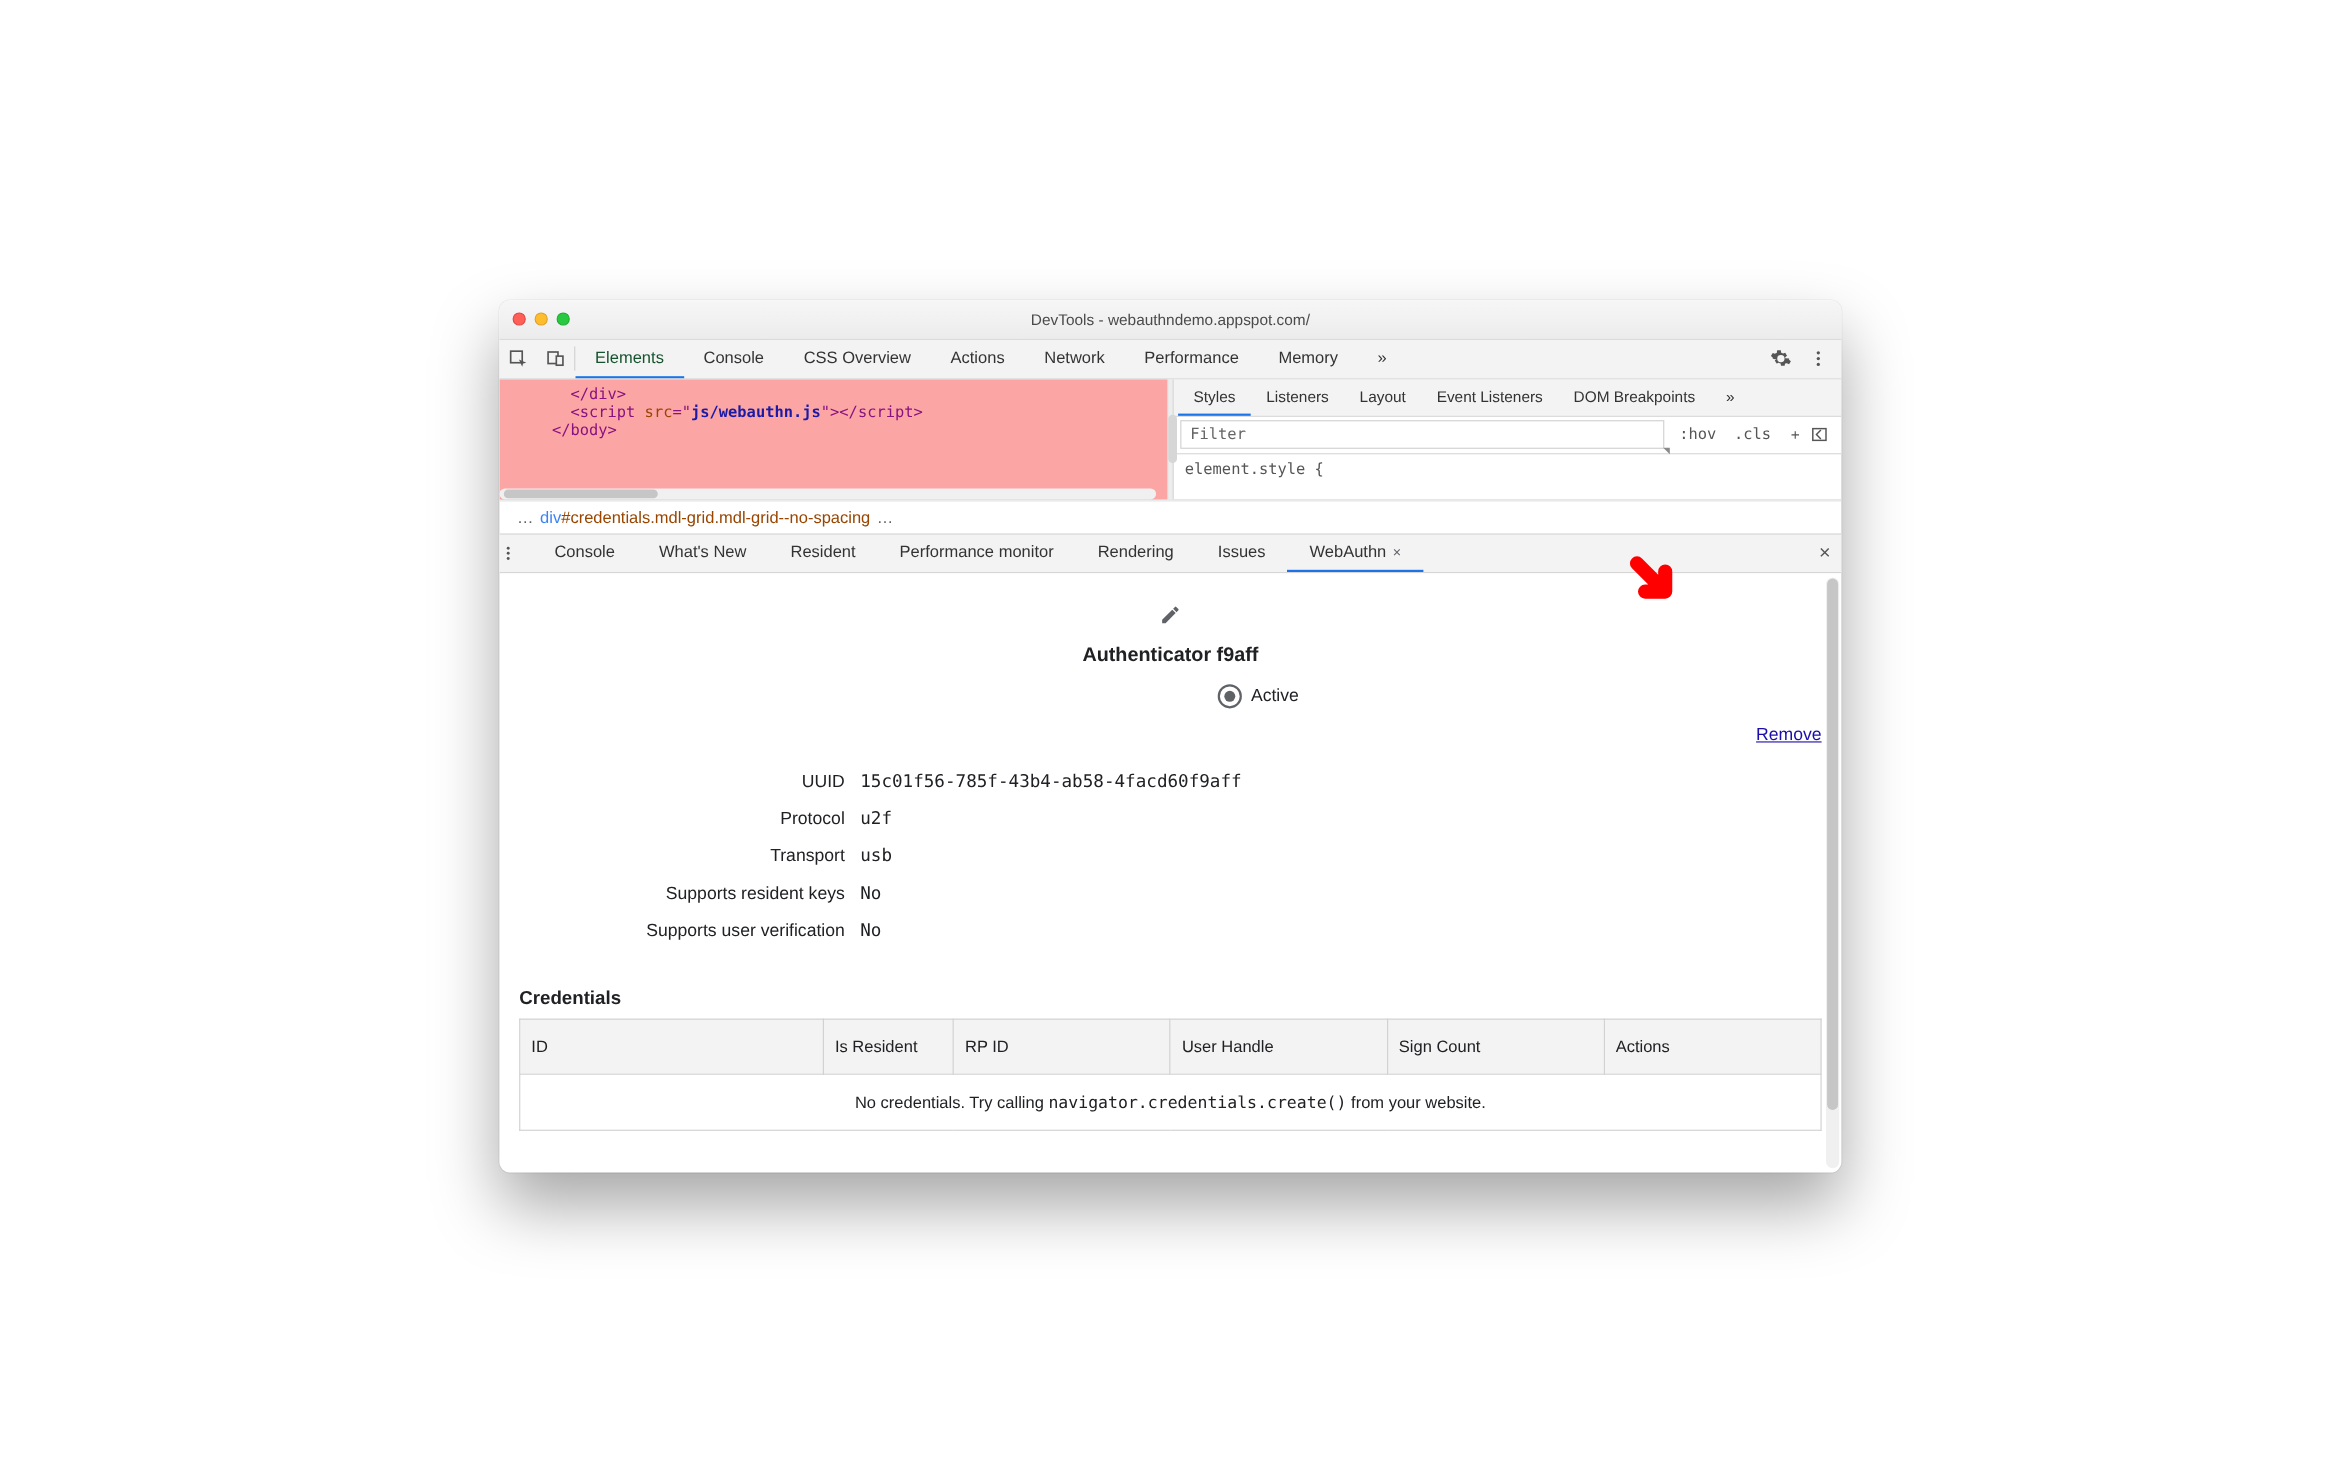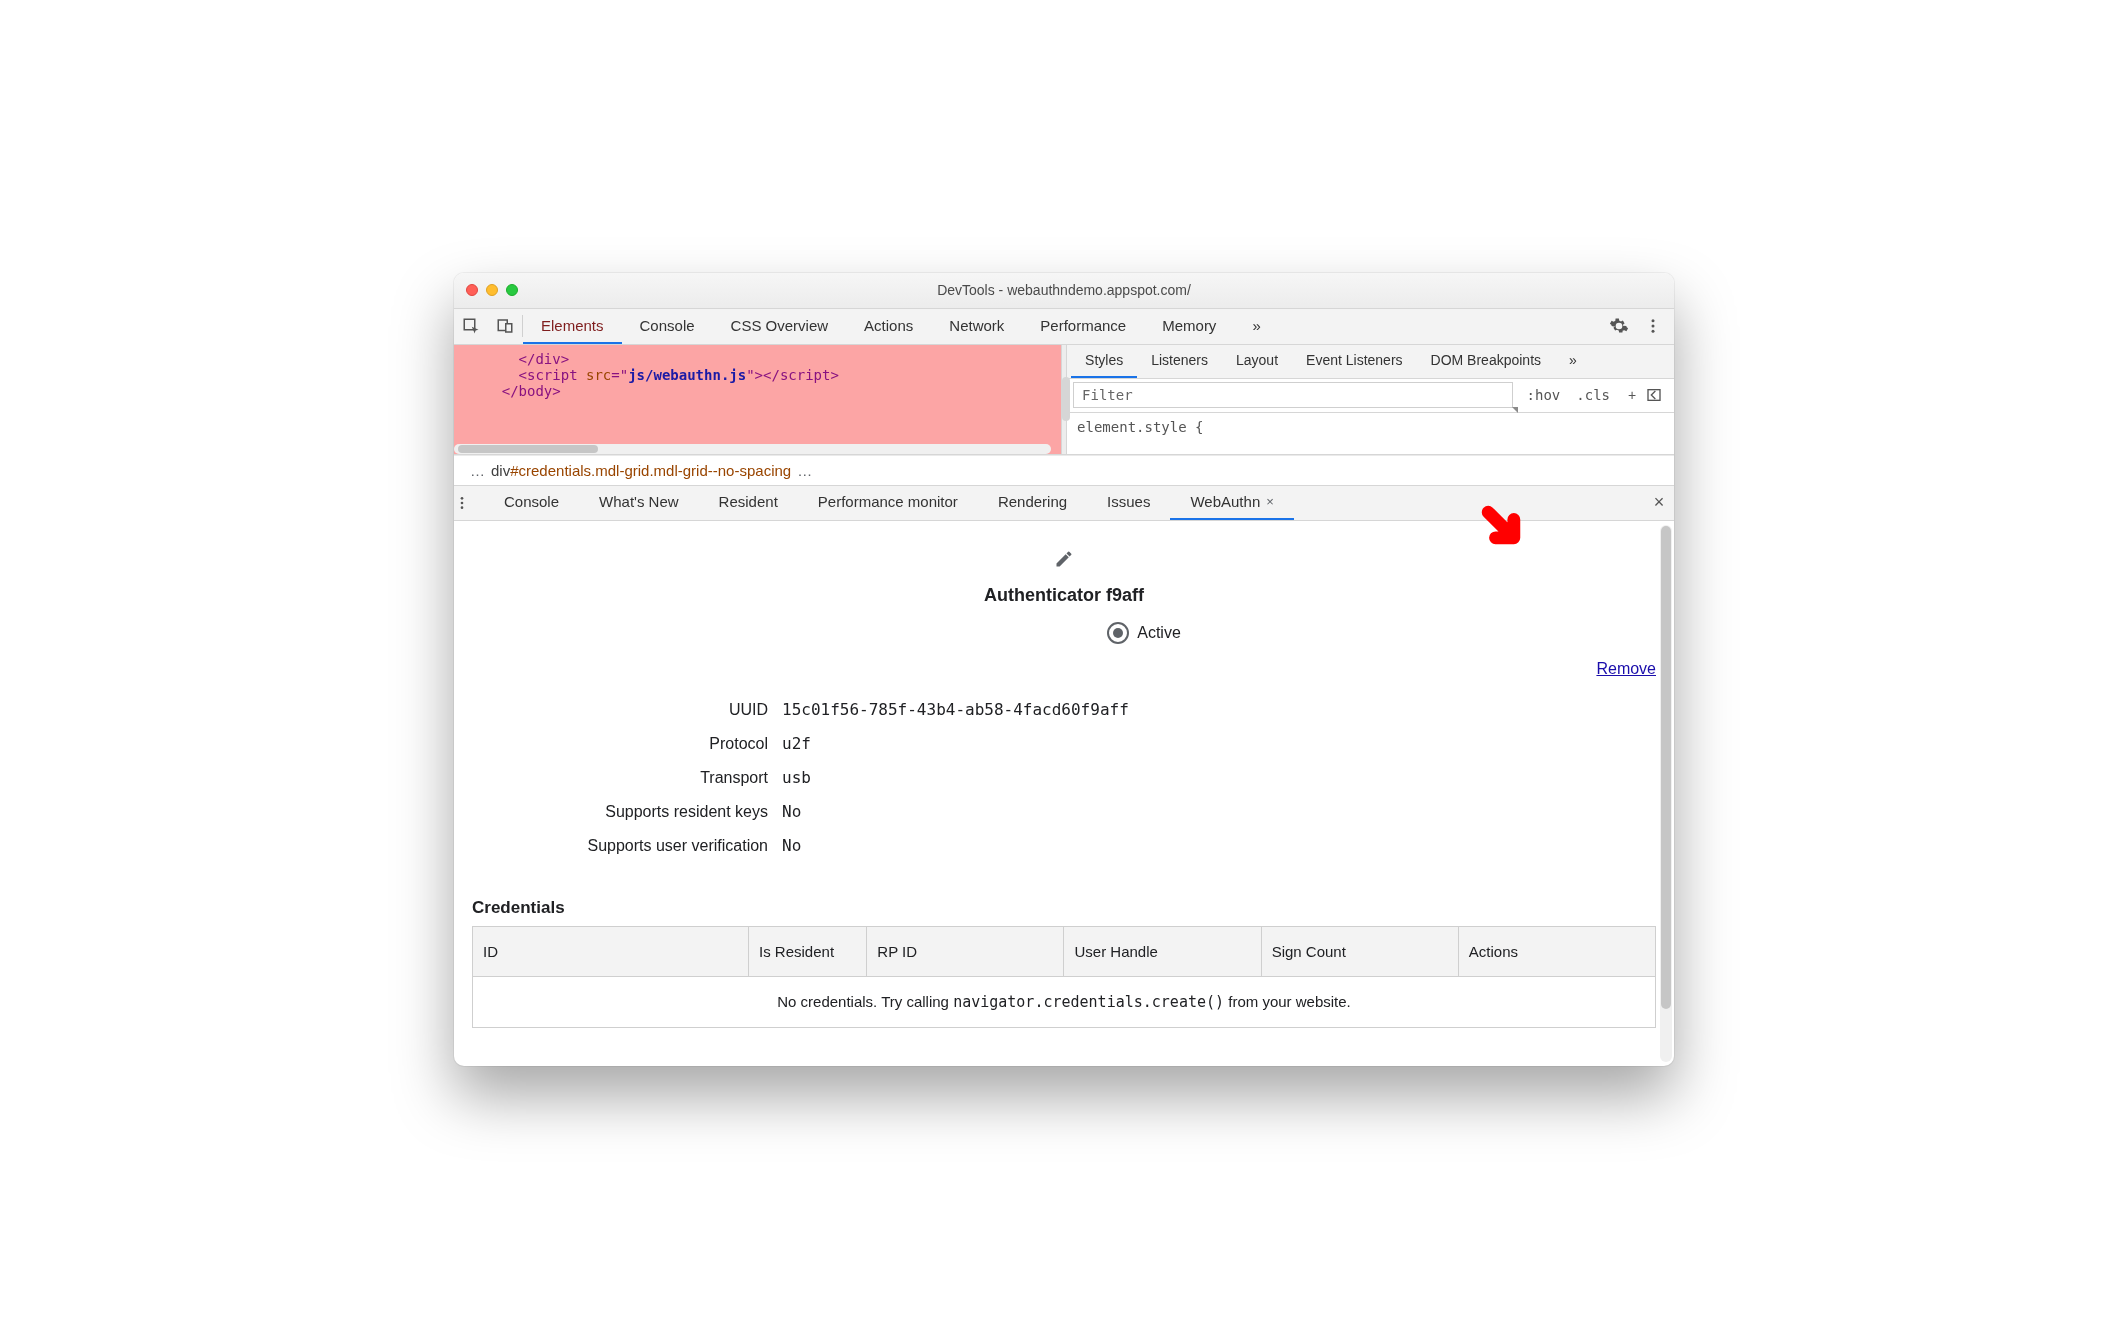--- a/index.html
+++ b/index.html
@@ -51,21 +51,21 @@
   .toolbar .icon-btn {
     width: 34px; height: 36px; display: flex; align-items: center; justify-content: center;
     color: #555;
   }
   .toolbar .sep { width: 1px; height: 22px; background: #d0d0d0; }
   .tabstrip { display: flex; flex: 1; height: 100%; align-items: stretch; overflow: hidden; }
   .tab {
     padding: 0 18px; display: flex; align-items: center; color: #333;
     border-bottom: 2px solid transparent; white-space: nowrap;
   }
-  .tab.active { border-bottom: 2px solid #1a73e8; color: #7f1d1d; font-weight: 400; }
+  .tab.active { border-bottom: 2px solid #1a73e8; color: #14532d; font-weight: 400; }
   .toolbar .right { margin-left: auto; display: flex; align-items: center; padding-right: 4px; }
 
   
   .split {
     display: flex; height: 110px; border-bottom: 1px solid #d6d6d6;
   }
   .dom-pane {
     flex: 1 1 50%; min-width: 0; position: relative; font-family: Menlo, monospace;
     font-size: 14px; padding: 6px 14px; color: #333; background: #fca5a5;
   }
@@ -95,21 +95,21 @@
     content:""; position:absolute; right:-6px; bottom:-6px; width:0;height:0;
     border-left:6px solid transparent; border-top:6px solid #8a8a8a;
   }
   .filterrow .tag { font-family: Menlo, monospace; padding:0 8px; color:#555; }
   .filterrow .icon-slot { width:28px; text-align:center; color:#555; }
   .rule { font-family: Menlo, monospace; padding:6px 10px; color:#555; }
 
   
   .crumb { display:flex; align-items:center; height:30px; font-size:15px; color:#5f6368; padding:0 10px; border-top:1px solid #eaeaea; }
   .crumb .dots { color:#5f6368; padding:0 6px; }
-  .crumb .node { color:#404040; }
+  .crumb .node { color:#3b82f6; }
   .crumb .cls  { color:#994500; }
 
   
   .drawerbar {
     display:flex; align-items:center; height:36px; background:#f3f3f3;
     border-top:1px solid #d6d6d6; border-bottom:1px solid #d6d6d6; font-size:15px;
   }
   .drawerbar .menu-btn { width:30px; text-align:center; color:#555; }
   .drawerbar .dtab { padding:0 20px; height:100%; display:flex; align-items:center; color:#333; border-bottom:2px solid transparent; white-space:nowrap; gap:6px;}
   .drawerbar .dtab.active { border-bottom:2px solid #1a73e8; }

